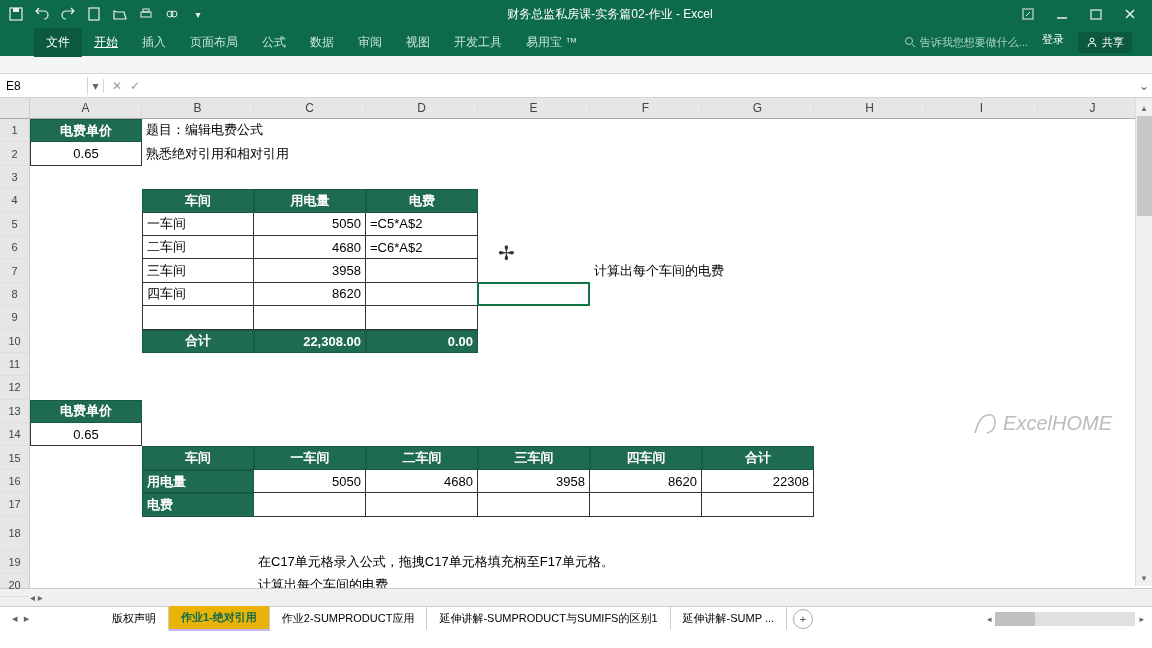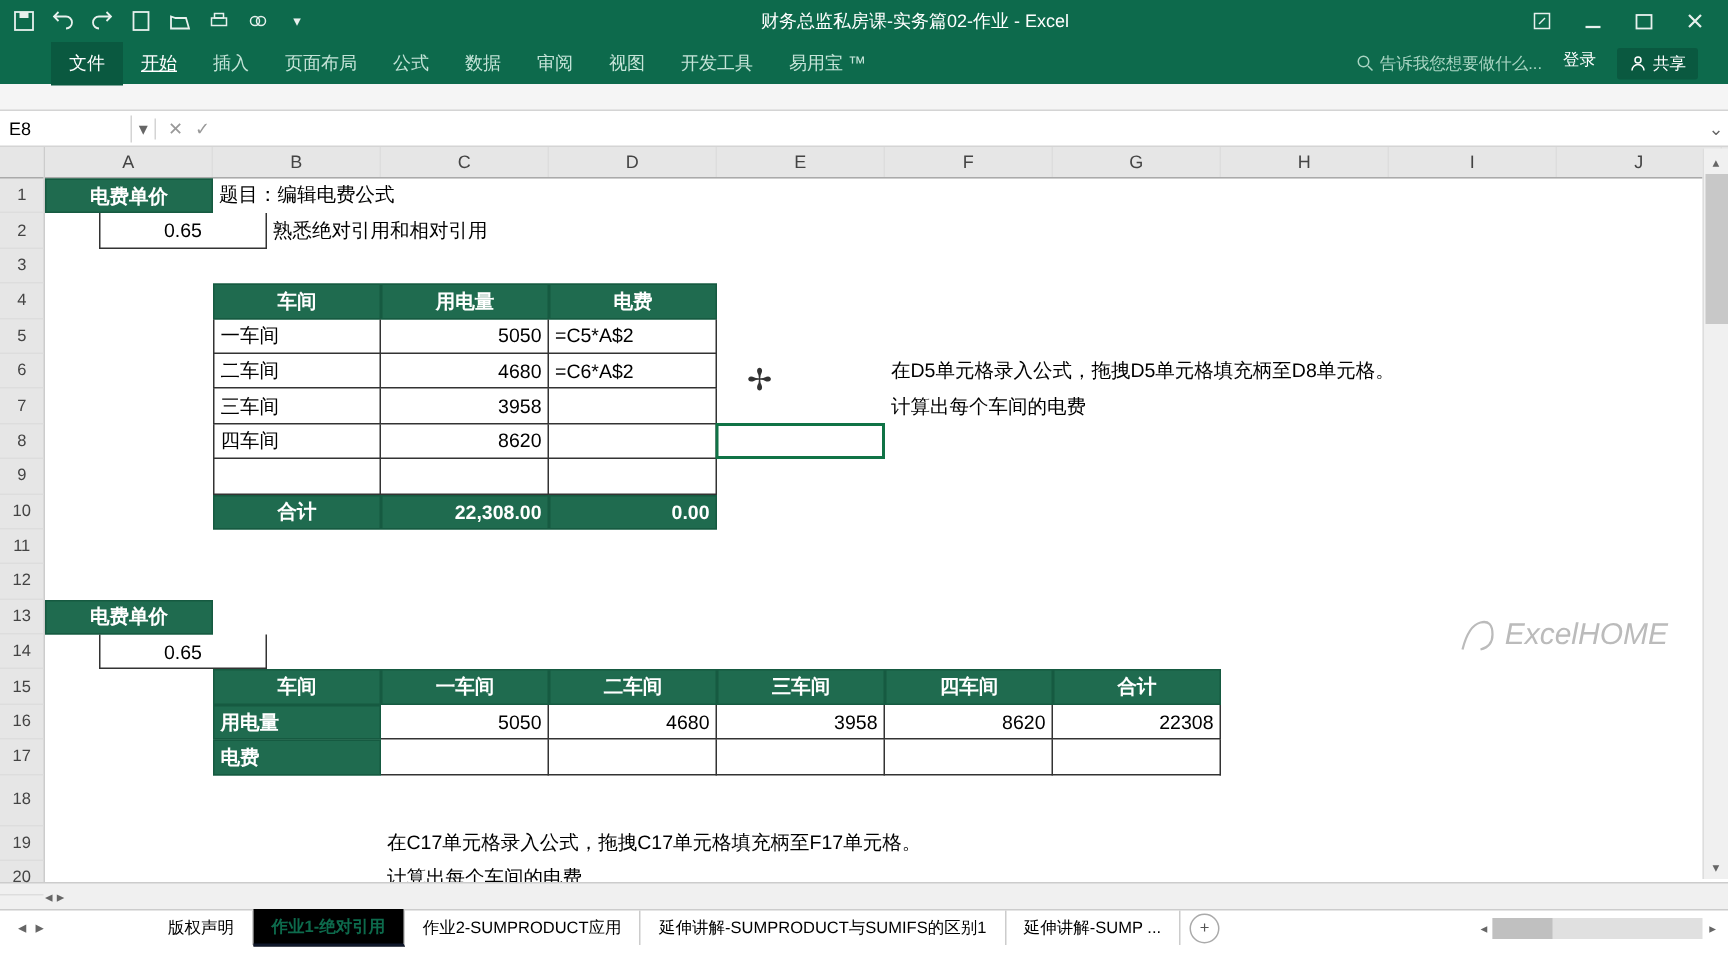--- a/index.html
+++ b/index.html
@@ -44,33 +44,33 @@
 
 .cells { position: relative; font-size: 13px; color: #000; }
 .row { display: flex; height: 23.4px; }
 .row.tall { height: 34px; }
 .cell { border-right: 1px solid transparent; border-bottom: 1px solid transparent; display: flex; align-items: center; padding: 0 4px; overflow: visible; white-space: nowrap; }
 .hdr-green { background: #1f6b4f; color: #fff; font-weight: bold; justify-content: center; border: 1px solid #165a41; }
 .bd-left { border-left: 1px solid #333; }
 .bd-right { border-right: 1px solid #333; }
 .bd-bottom { border-bottom: 1px solid #333; }
 .num { justify-content: flex-end; text-align: right; }
-.ctr { justify-content: center; margin-left: 36px; }
+.ctr { justify-content: center; }
 
 .sel-box { position: absolute; border: 2px solid #107346; pointer-events: none; }
 .cursor-cross { position: absolute; font-size: 20px; color: #333; pointer-events: none; }
 
 .watermark { position: absolute; right: 40px; top: 288px; color: #bbb; font-size: 20px; font-style: italic; pointer-events: none; display: flex; align-items: center; }
 
 .hscroll-row { height: 18px; display: flex; border-top: 1px solid #ccc; background: #f0f0f0; }
 .hscroll-left { width: 100px; display: flex; align-items: center; padding-left: 30px; gap: 6px; font-size: 10px; color: #666; }
 .tabs-row { background: #fff; height: 24px; display: flex; align-items: center; border-top: 1px solid #ccc; font-size: 11px; }
 .tab-nav { width: 100px; padding-left: 12px; display: flex; gap: 6px; color: #666; }
 .sheet-tab { padding: 4px 12px; border-right: 1px solid #ccc; cursor: pointer; white-space: nowrap; }
-.sheet-tab.active { background: #000000; border-bottom: 2px solid #0f172a; color: #0d6a4c; font-weight: bold; }
+.sheet-tab.active { background: #eab308; border-bottom: 2px solid #c4b5fd; color: #0d6a4c; font-weight: bold; }
 .new-sheet { width: 20px; height: 20px; border: 1px solid #aaa; border-radius: 50%; display: flex; align-items: center; justify-content: center; margin-left: 6px; cursor: pointer; color: #555; }
 .sheet-scroll { margin-left: auto; display: flex; align-items: center; gap: 4px; padding-right: 8px; }
 .sb-track { width: 140px; height: 14px; background: #e0e0e0; position: relative; }
 .sb-thumb { position: absolute; left: 0; width: 40px; height: 14px; background: #c0c0c0; }
 
 .vscroll { position: absolute; right: 0; top: 99px; width: 17px; height: 487px; background: #f0f0f0; border-left: 1px solid #ddd; }
 .vsb-btn { height: 17px; display: flex; align-items: center; justify-content: center; font-size: 9px; color: #666; }
 .vsb-thumb { position: absolute; top: 17px; width: 15px; left: 1px; height: 100px; background: #c8c8c8; }
 
 svg { display: block; }
@@ -266,21 +266,20 @@
         <div class="cell cw-C num bd-right bd-bottom">5050</div>
         <div class="cell cw-D bd-right bd-bottom">=C5*A$2</div>
       </div>
 
       <div class="row">
         <div class="cell cw-A"></div>
         <div class="cell cw-B bd-left bd-right bd-bottom">二车间</div>
         <div class="cell cw-C num bd-right bd-bottom">4680</div>
         <div class="cell cw-D bd-right bd-bottom">=C6*A$2</div>
         <div class="cell cw-E"></div>
-        <div class="cell" style="width:500px">在D5单元格录入公式，拖拽D5单元格填充柄至D8单元格。</div>
       </div>
 
       <div class="row">
         <div class="cell cw-A"></div>
         <div class="cell cw-B bd-left bd-right bd-bottom">三车间</div>
         <div class="cell cw-C num bd-right bd-bottom">3958</div>
         <div class="cell cw-D bd-right bd-bottom"></div>
         <div class="cell cw-E"></div>
         <div class="cell" style="width:400px">计算出每个车间的电费</div>
       </div>

